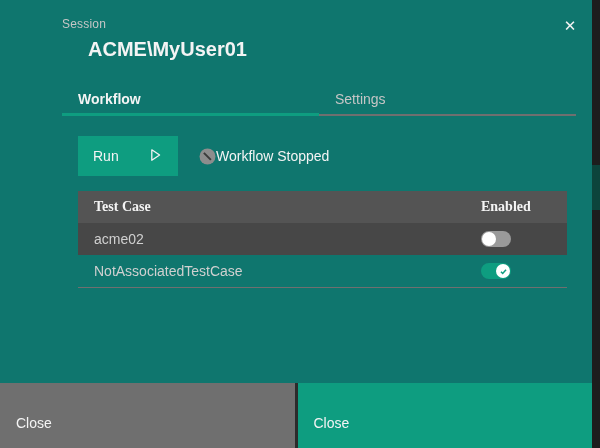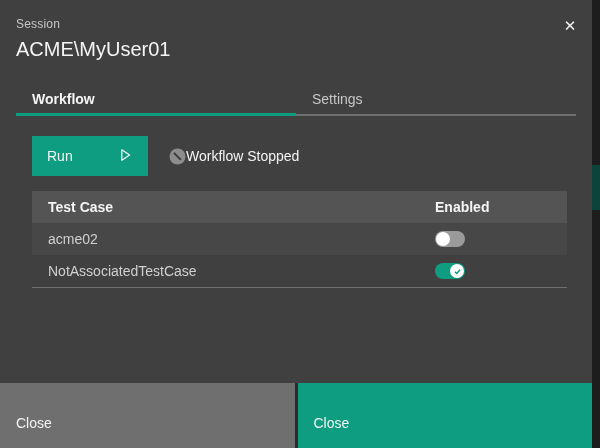--- a/index.html
+++ b/index.html
@@ -4,49 +4,49 @@
 <style>
   * { margin: 0; padding: 0; box-sizing: border-box; }
   html, body { width: 600px; height: 448px; background: #1d1d1d; }
   body { font-family: "Liberation Sans", "DejaVu Sans", sans-serif; }
   .screen { position: relative; width: 600px; height: 448px; overflow: hidden; }
 
   
   .bg-strip { position: absolute; top: 0; right: 0; width: 8px; height: 448px; background: #1d1d1d; }
   .bg-strip .teal-seg { position: absolute; top: 165px; left: 0; width: 8px; height: 45px; background: #0c443c; }
 
-  .modal { position: absolute; top: 0; left: 0; width: 592px; height: 448px; background: #404040; }
+  .modal { position: absolute; top: 0; left: 0; width: 592px; height: 448px; background: #0f766e; padding-left: 46px; }
 
   
   .modal-header { padding: 16px 16px 0 16px; position: relative; }
   .modal-label { font-size: 12px; line-height: 16px; letter-spacing: .2px; color: #c6c6c6; }
-  .modal-title { font-size: 20px; line-height: 26px; font-weight: 400; color: #f4f4f4; margin-top: 4px; }
+  .modal-title { font-size: 20px; line-height: 26px; font-weight: 700; color: #f4f4f4; margin-top: 4px; margin-left: 26px; }
   .close-btn { position: absolute; top: 8px; right: 4px; width: 36px; height: 36px;
     background: transparent; border: none; color: #f4f4f4; font-size: 15px; cursor: pointer;
     display: flex; align-items: center; justify-content: center; }
 
   
   .tabs { display: flex; margin: 22px 16px 0 16px; align-items: flex-end; }
   .tab { flex: 1 1 50%; height: 32px; display: flex; align-items: center; padding: 0 16px;
     font-size: 14px; color: #c6c6c6; border-bottom: 2px solid #6f6f6f; cursor: pointer; }
   .tab--active { color: #f4f4f4; font-weight: 700; border-bottom: 3px solid #0e9d80; }
 
   
   .run-row { display: flex; align-items: center; margin: 20px 0 0 32px; }
-  .run-btn { width: 116px; height: 40px; background: #0e9d80; border: none; cursor: pointer;
+  .run-btn { width: 100px; height: 40px; background: #0e9d80; border: none; cursor: pointer;
     color: #f4f4f4; font-size: 14px; font-family: inherit;
     display: flex; align-items: center; justify-content: space-between; padding: 0 15px; }
   .status { display: flex; align-items: center; margin-left: 21px; }
   .status-icon { width: 17px; height: 17px; display: block; }
   .status-text { margin-left: 0; font-size: 14px; color: #f4f4f4; }
 
   
   .table { margin: 15px 25px 0 32px; border-bottom: 1px solid #6f6f6f; }
   .thead { display: flex; align-items: center; height: 32px; background: #545454;
-    color: #f4f4f4; font-size: 14px; font-weight: 700; }
+    color: #f4f4f4; font-size: 14px; font-weight: 700; font-family: Liberation Serif, serif; }
   .trow { display: flex; align-items: center; height: 32px; font-size: 14px; color: #d0d0d0; }
   .trow--zebra { background: #474747; }
   .cell-name { width: 403px; padding-left: 16px; overflow: hidden; white-space: nowrap; }
   .cell-toggle { flex: 1; }
 
   
   .toggle { position: relative; width: 30px; height: 16px; border-radius: 8px; cursor: pointer; }
   .toggle .knob { position: absolute; top: 1px; width: 14px; height: 14px; border-radius: 50%;
     background: #ffffff; display: flex; align-items: center; justify-content: center; }
   .toggle .check { display: none; }

